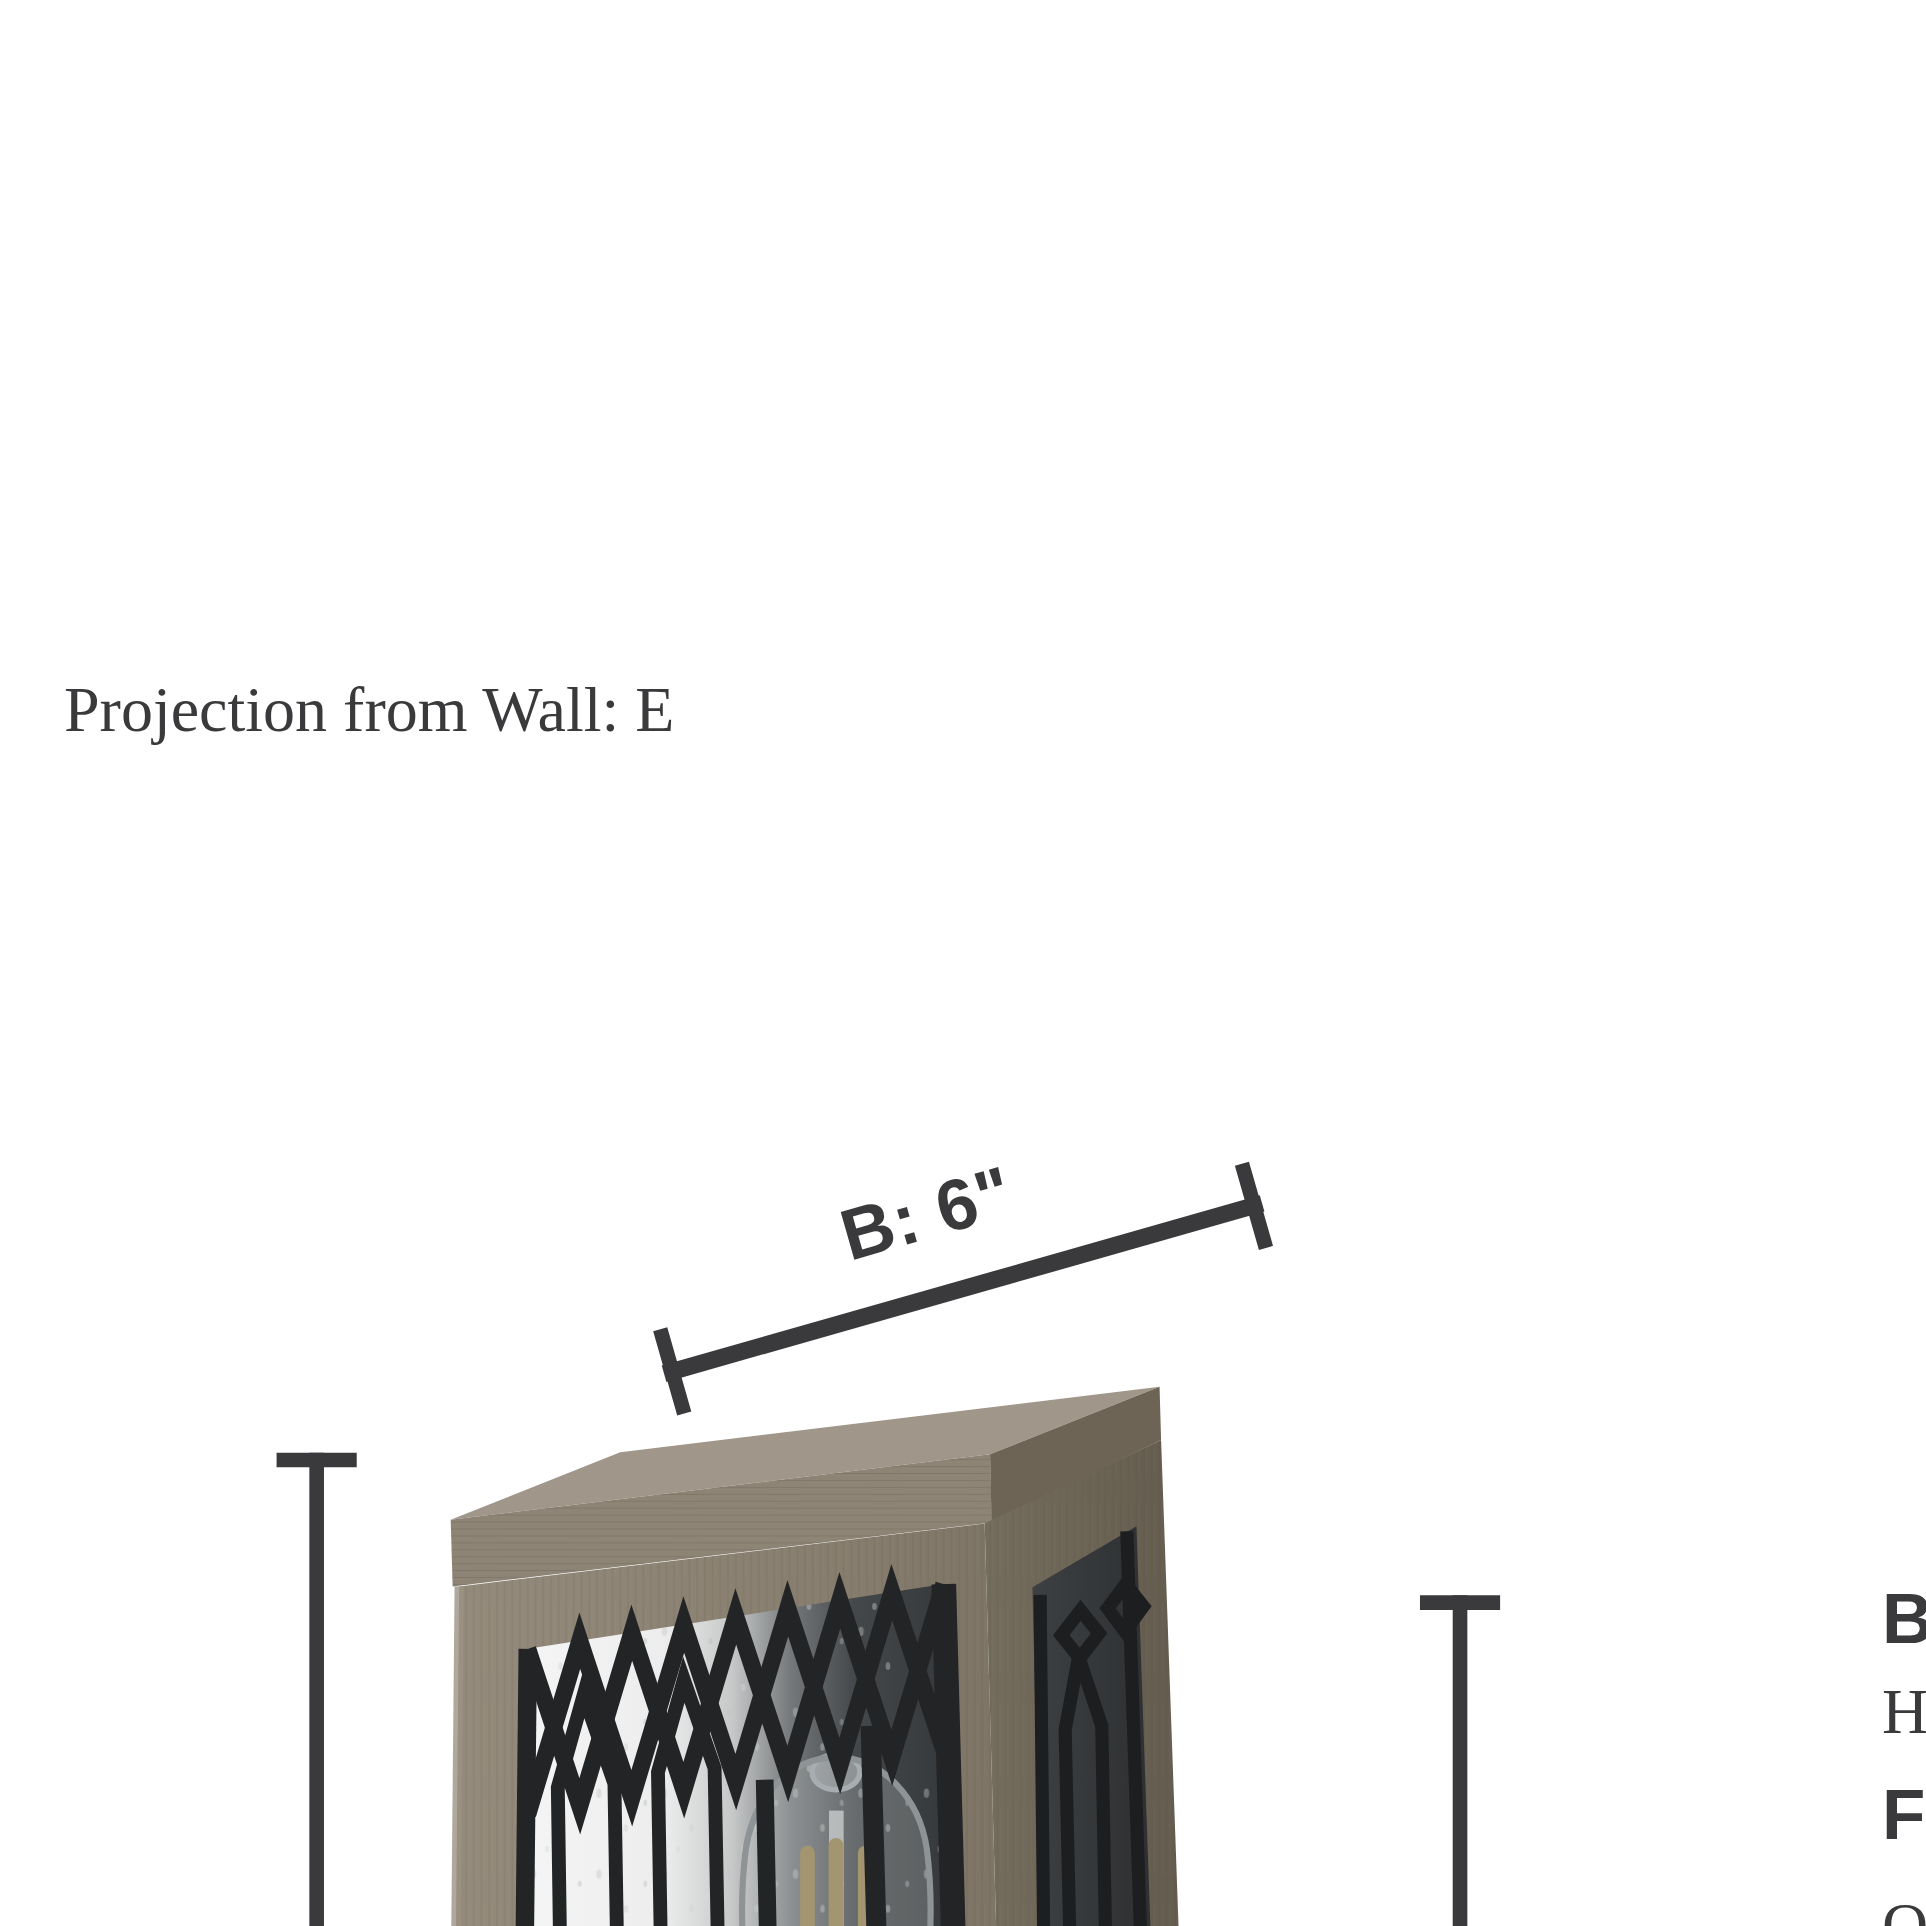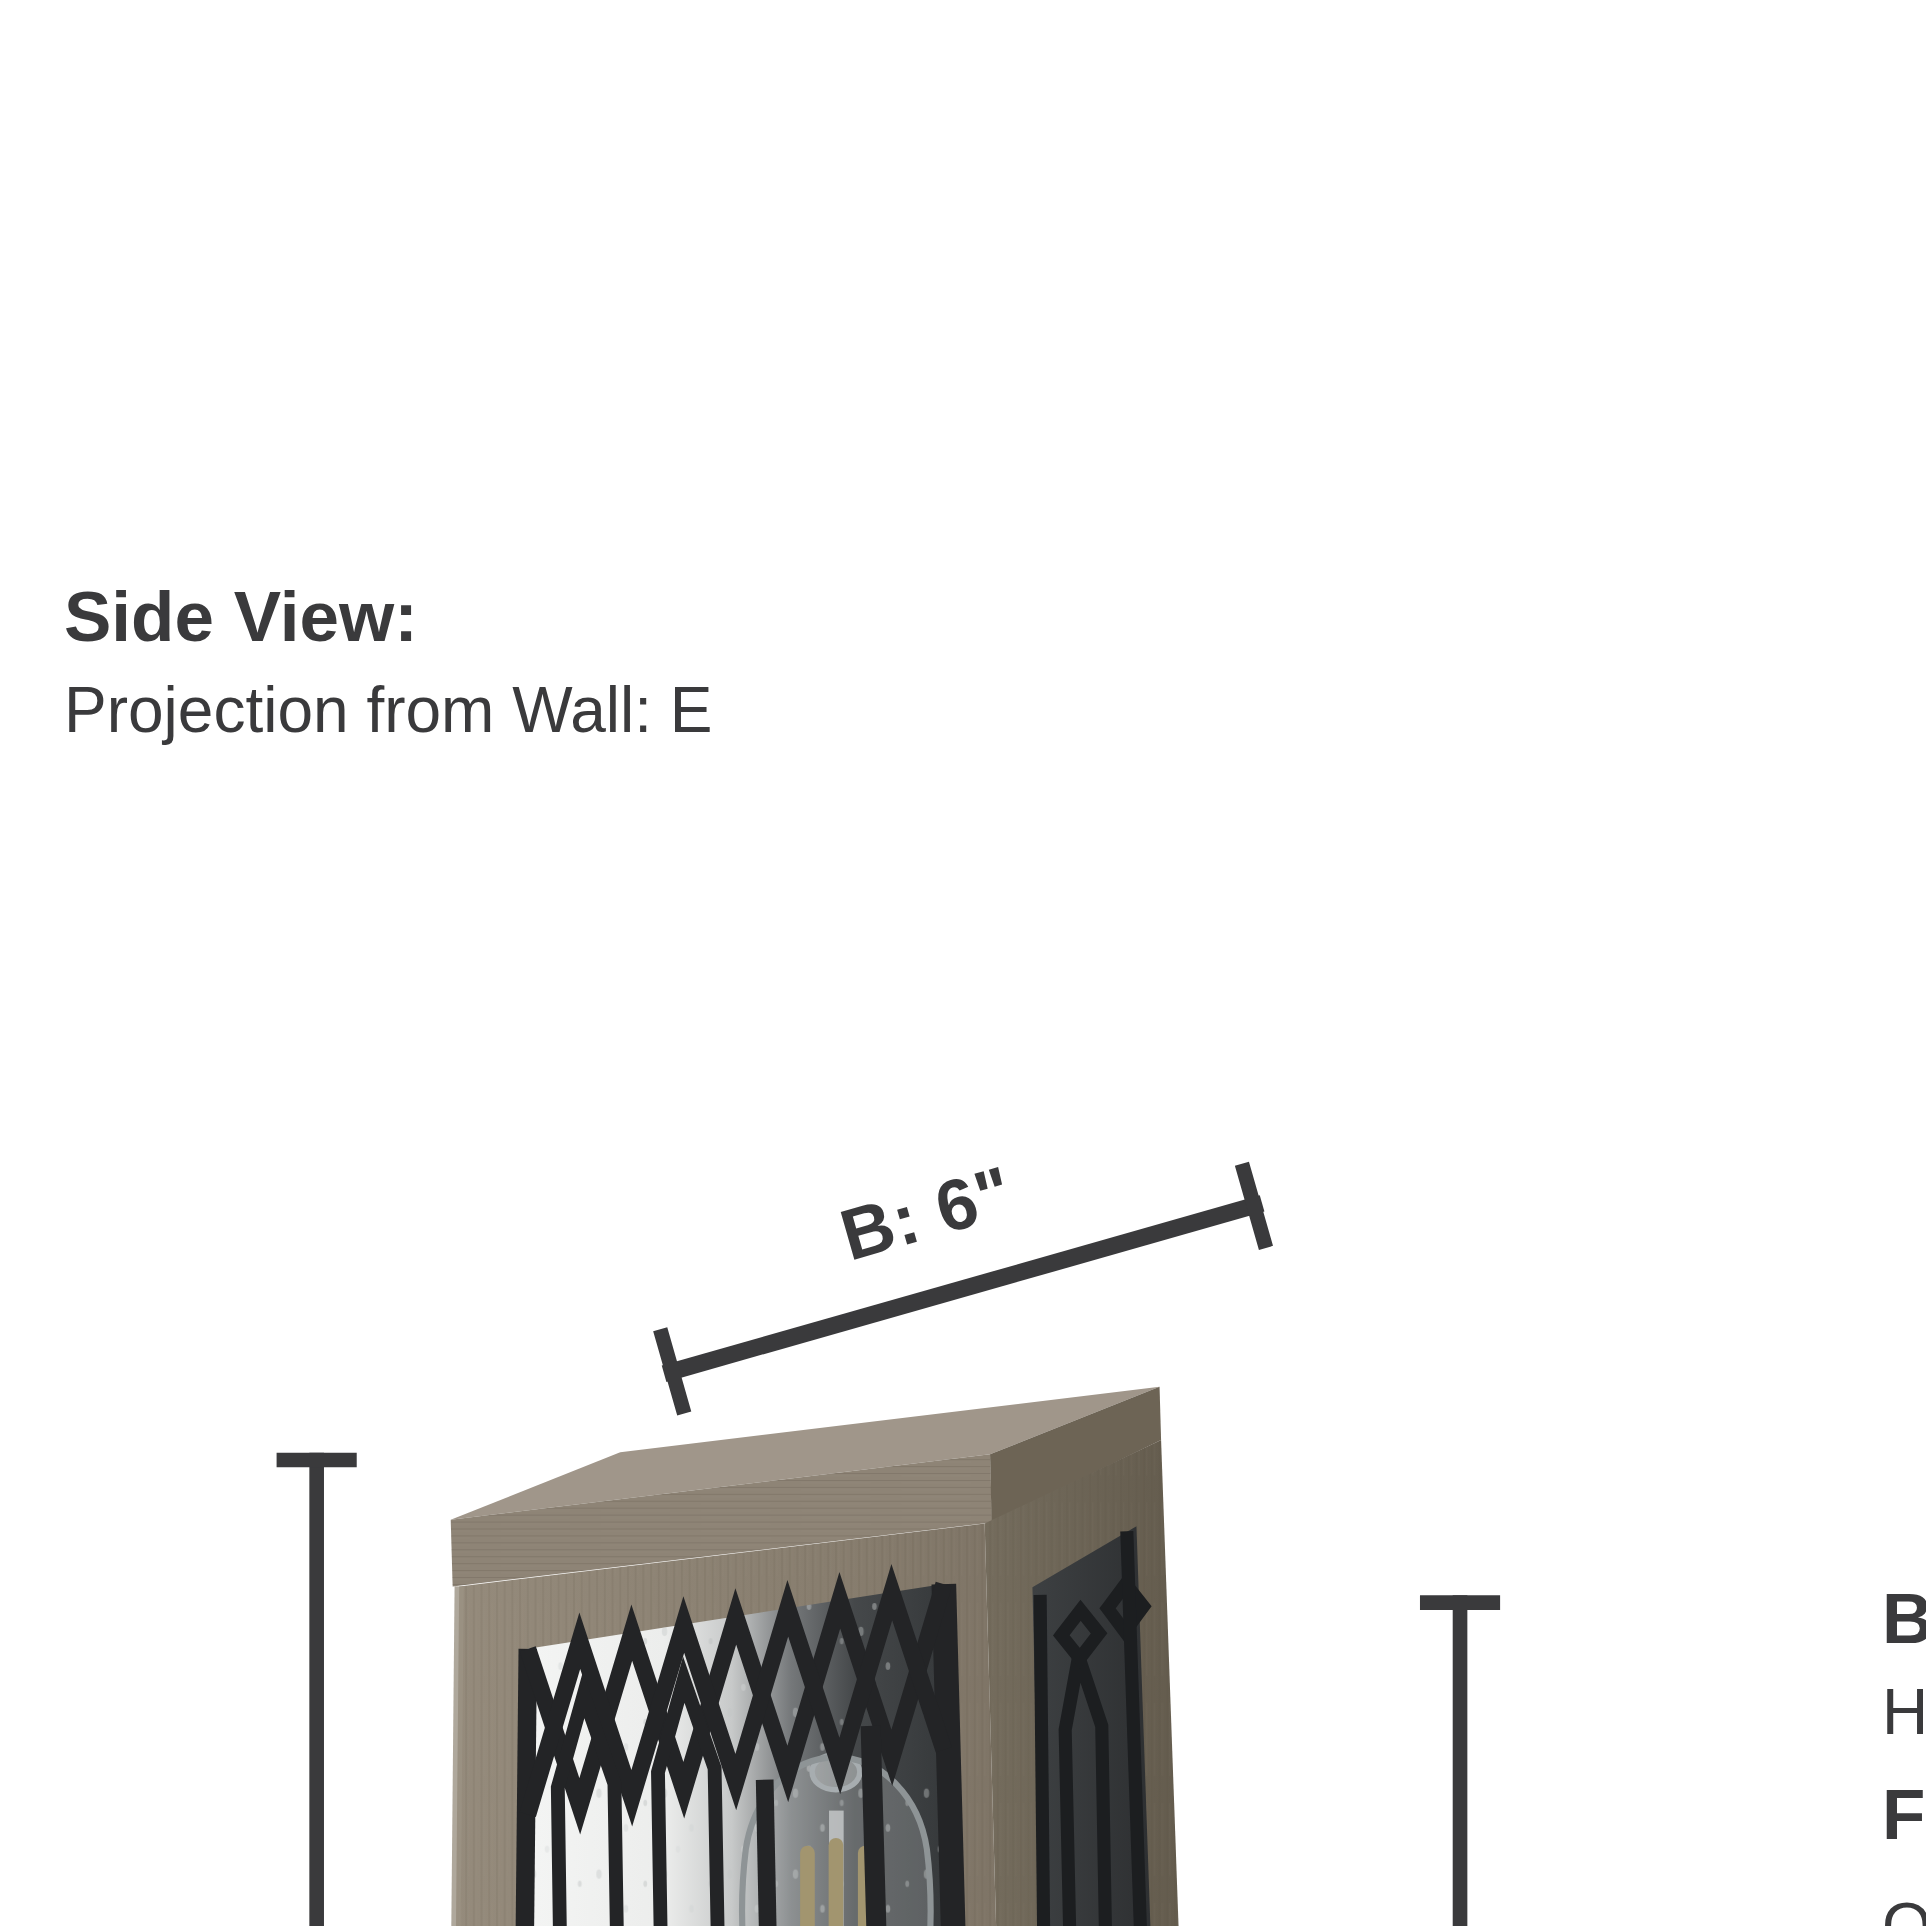--- a/index.html
+++ b/index.html
@@ -2,21 +2,21 @@
 <html style="font-size:6.2px"><head>
 <meta charset="utf-8">
 <style>
   html,body{margin:0;padding:0;background:#ffffff;}
   body{width:2974px;height:2974px;overflow:hidden;
        font-family:"Liberation Sans", sans-serif;color:#3a3a3c;}
   #stage{position:relative;width:2974px;height:2974px;background:#ffffff;}
   #art{position:absolute;left:0;top:0;width:2974px;height:2974px;}
   .txt{position:absolute;white-space:nowrap;line-height:1;color:#3a3a3c;}
   .note-heading{font-size:71px;font-weight:700;}
-  .note-line{font-size:64px;font-weight:400;}
+  .note-line{font-size:64px;font-weight:400;font-family:Liberation Serif, serif;}
   .dim-label{font-size:72px;font-weight:700;letter-spacing:0.8px;}
   .center{text-align:center;}
   .rot-b{transform:rotate(-16deg);transform-origin:50% 50%;}
 </style>
 </head>
 <body>
 
 <div id="stage">
 
   <svg id="art" viewBox="0 0 7720 7720">
@@ -227,21 +227,20 @@
         <line x1="3229" y1="3039" x2="3281" y2="3221"></line>
       </g>
       <g>
         <line x1="1010" y1="7462" x2="2760" y2="7392" stroke-width="44"></line>
         <line x1="1010" y1="7367" x2="1010" y2="7557"></line>
         <line x1="2760" y1="7297" x2="2760" y2="7487"></line>
       </g>
     </g>
   </svg>
 
-  <div class="txt note-heading" style="left:64px; top:581px;">Side View:</div>
   <div class="txt note-line" style="left:64px; top:678px;">Projection from Wall: E</div>
 
   <div class="txt note-heading" style="left:1882px; top:1583px;">Backplate:</div>
   <div class="txt note-line" style="left:1882px; top:1680px;">Height: A</div>
 
   <div class="txt note-heading" style="left:1882px; top:1779px;">Fixture:</div>
   <div class="txt note-line" style="left:1882px; top:1894px;">Overall Height: C</div>
 
   <div class="txt dim-label center rot-b" style="left:807px; top:1177px; width:239px;">B: 6"</div>
 

